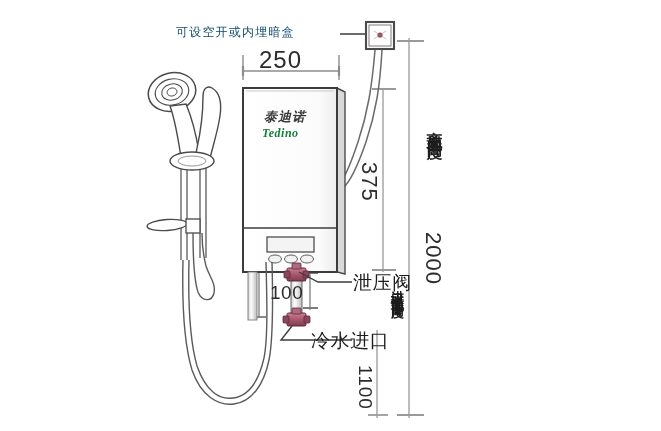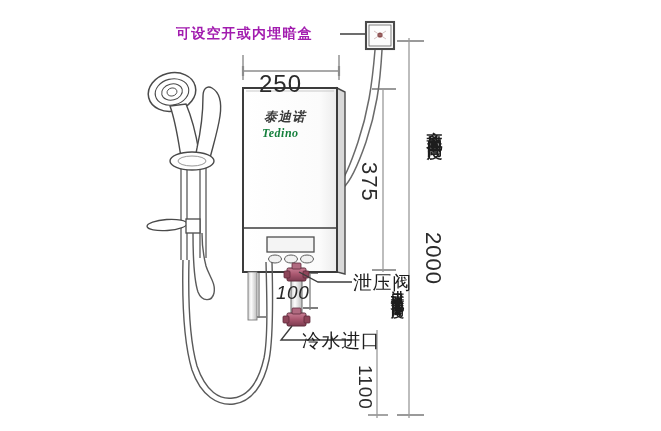--- a/index.html
+++ b/index.html
@@ -12,24 +12,24 @@
     width:661px;
     height:431px;
     background:#ffffff;
     overflow:hidden;
   }
   .lyr{position:absolute;left:0;top:0;width:661px;height:431px;}
   .txt{position:absolute;white-space:nowrap;line-height:1;}
 
   
   .cn-head{
-    font-size:14px;
+    font-size:12px;
     letter-spacing:1.2px;
-    color:#a21caf;
-    font-weight:700;
+    color:#0c4a6e;
+    font-weight:400;
   }
   .dim-num{
     font-size:24px;
     color:#2b2b2b;
     letter-spacing:1px;
   }
   .dim-num-sm{
     font-size:19px;
     color:#2b2b2b;
     letter-spacing:0.5px;
@@ -236,32 +236,32 @@
 
       <path d="M193 233 C 193 260, 194 280, 198 292 C 202 302, 212 302, 214 293 C 216 283, 209 276, 206 266 C 203 254, 202 242, 202 233"></path>
 
       <path d="M183 260 C 182 300, 183 340, 192 370 C 201 396, 218 406, 234 404 C 252 402, 264 384, 269 360 C 273 340, 273 300, 272 262"></path>
       <path d="M189 260 C 188 300, 189 338, 197 366 C 206 392, 220 400, 233 398 C 249 396, 259 380, 264 358 C 268 338, 267 300, 266 262"></path>
     </g>
   </svg>
 
   <div class="txt cn-head" style="left:176px; top:26px;">可设空开或内埋暗盒</div>
 
-  <div class="txt dim-num" style="left:259px; top:48px;margin-top:24px;">250</div>
+  <div class="txt dim-num" style="left:259px; top:48px;">250</div>
 
   <div class="txt logo-cn" style="left:264px; top:110px;">泰迪诺</div>
   <div class="txt logo-en" style="left:262px; top:127px;">Tedino</div>
 
   <div class="txt rot-num" style="left:380px; top:162px;">375</div>
 
-  <div class="txt dim-num-sm" style="left:276px; top:283px;font-style:italic;">100</div>
+  <div class="txt dim-num-sm" style="left:270px; top:283px;">100</div>
 
   <div class="txt cn-lbl" style="left:353px; top:273px;">泄压阀</div>
 
-  <div class="txt cn-lbl" style="left:302px; top:331px;">冷水进口</div>
+  <div class="txt cn-lbl" style="left:311px; top:331px;">冷水进口</div>
 
   <div class="txt v-cn" style="left:427px; top:119px;">离地面高度</div>
 
   <div class="txt rot-num" style="left:444px; top:232px;">2000</div>
 
   <div class="txt v-cn-sm" style="left:391px; top:280px;">进水口离地面高度：</div>
 
   <div class="txt rot-num-sm" style="left:375px; top:365px;">1100</div>
 
 </div>

